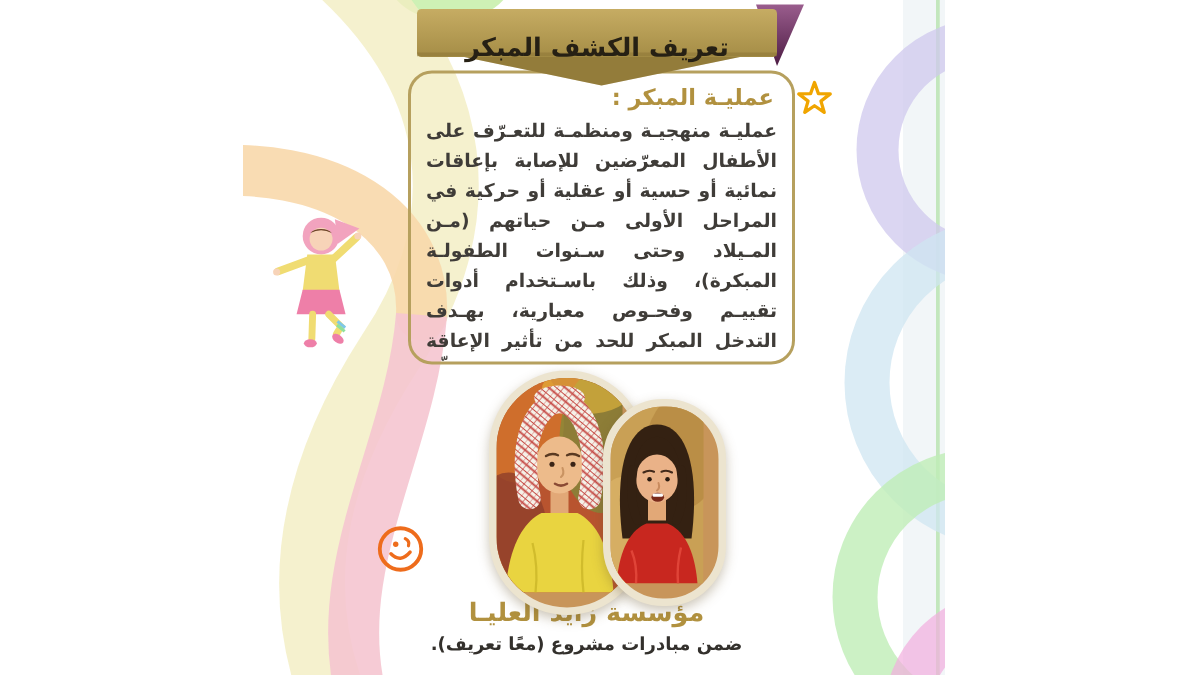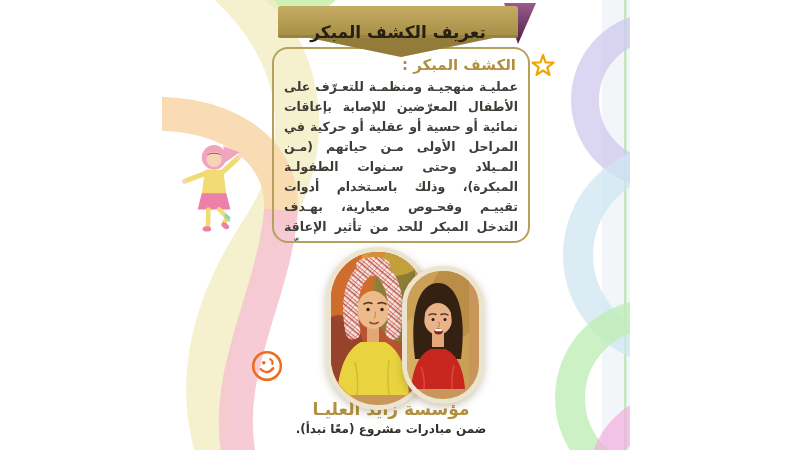--- a/index.html
+++ b/index.html
@@ -72,21 +72,21 @@
         <polygon points="230,3 262,3 244,44" fill="url(#purple)"></polygon>
         <polygon points="26,36 229,36 127,57" fill="#a18741"></polygon>
         <polygon points="26,36 229,36 127,57" fill="#6b5a28" opacity="0.25"></polygon>
         <rect x="4" y="6" width="240" height="32" rx="3" fill="url(#gold)"></rect>
         <rect x="4" y="35" width="240" height="2.5" fill="#8f7838" opacity="0.6"></rect>
       </svg>
       <div class="banner-title">تعريف الكشف المبكر</div>
     </div>
 
     <div class="info-box">
-      <div class="info-heading">الكشف المبكر :</div>
+      <div class="info-heading">عمليـة المبكر :</div>
       <p class="info-paragraph">عمليـة منهجيـة ومنظمـة للتعـرّف على الأطفال المعرّضين للإصابة بإعاقات نمائية أو حسية أو عقلية أو حركية في المراحل الأولى مـن حياتهم (مـن المـيلاد وحتى سـنوات الطفولـة المبكرة)، وذلك باسـتخدام أدوات تقييـم وفحـوص معيارية، بهـدف التدخل المبكر للحد من تأثير الإعاقة وتحسين فرص النمو والتعلّم والاندماج.</p>
     </div>
 
     <svg class="star-icon" viewBox="0 0 26 26">
       <path d="M13,3 L15.6,10.4 L23.5,10.6 L17.3,15.4 L19.5,22.9 L13,18.5 L6.5,22.9 L8.7,15.4 L2.5,10.6 L10.4,10.4 Z" fill="none" stroke="#f0a500" stroke-width="2.2" stroke-linejoin="round"></path>
     </svg>
 
     <svg class="smiley-icon" viewBox="0 0 32 32">
       <circle cx="16" cy="16" r="13" fill="none" stroke="#ee6c1c" stroke-width="2.4"></circle>
       <circle cx="13" cy="13" r="1.7" fill="#ee6c1c"></circle>
@@ -160,17 +160,17 @@
         <circle cx="26" cy="48.5" r="1.5" fill="#2a1a10"></circle>
         <circle cx="38" cy="48.5" r="1.5" fill="#2a1a10"></circle>
         <path d="M32,51 q1.2,3.5 -1,5" fill="none" stroke="#c98b5e" stroke-width="1.3" stroke-linecap="round"></path>
         <ellipse cx="31.5" cy="60.5" rx="4.2" ry="3" fill="#7a2a1a"></ellipse>
         <rect x="28" y="58" width="7" height="2.2" rx="1" fill="#ffffff"></rect>
       </svg>
     </div>
 
     <div class="footer">
       <div class="org-name">مؤسسة زايد العليـا</div>
-      <div class="footer-sub">ضمن مبادرات مشروع (معًا نبدأ).</div>
+      <div class="footer-sub">ضمن مبادرات مشروع (معًا تعريف).</div>
     </div>
 
   </div>
 </div>
 
 </body></html>

